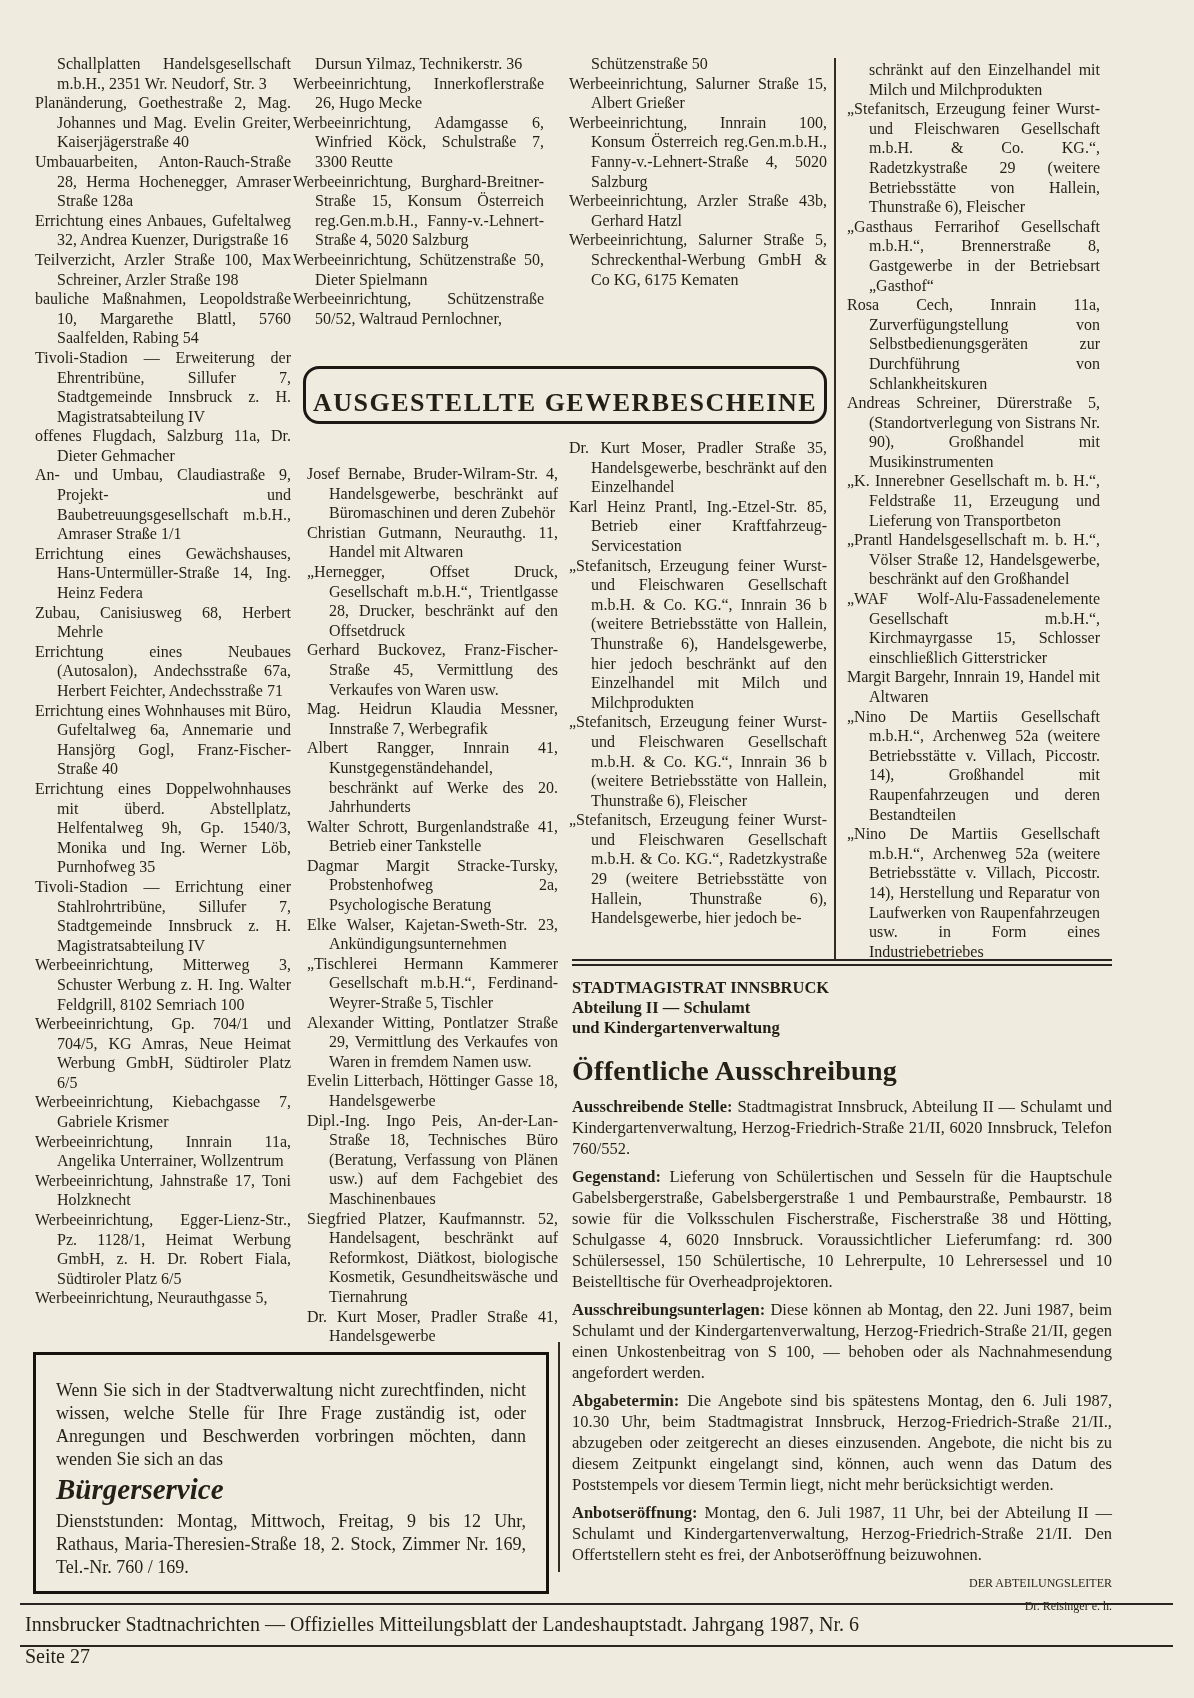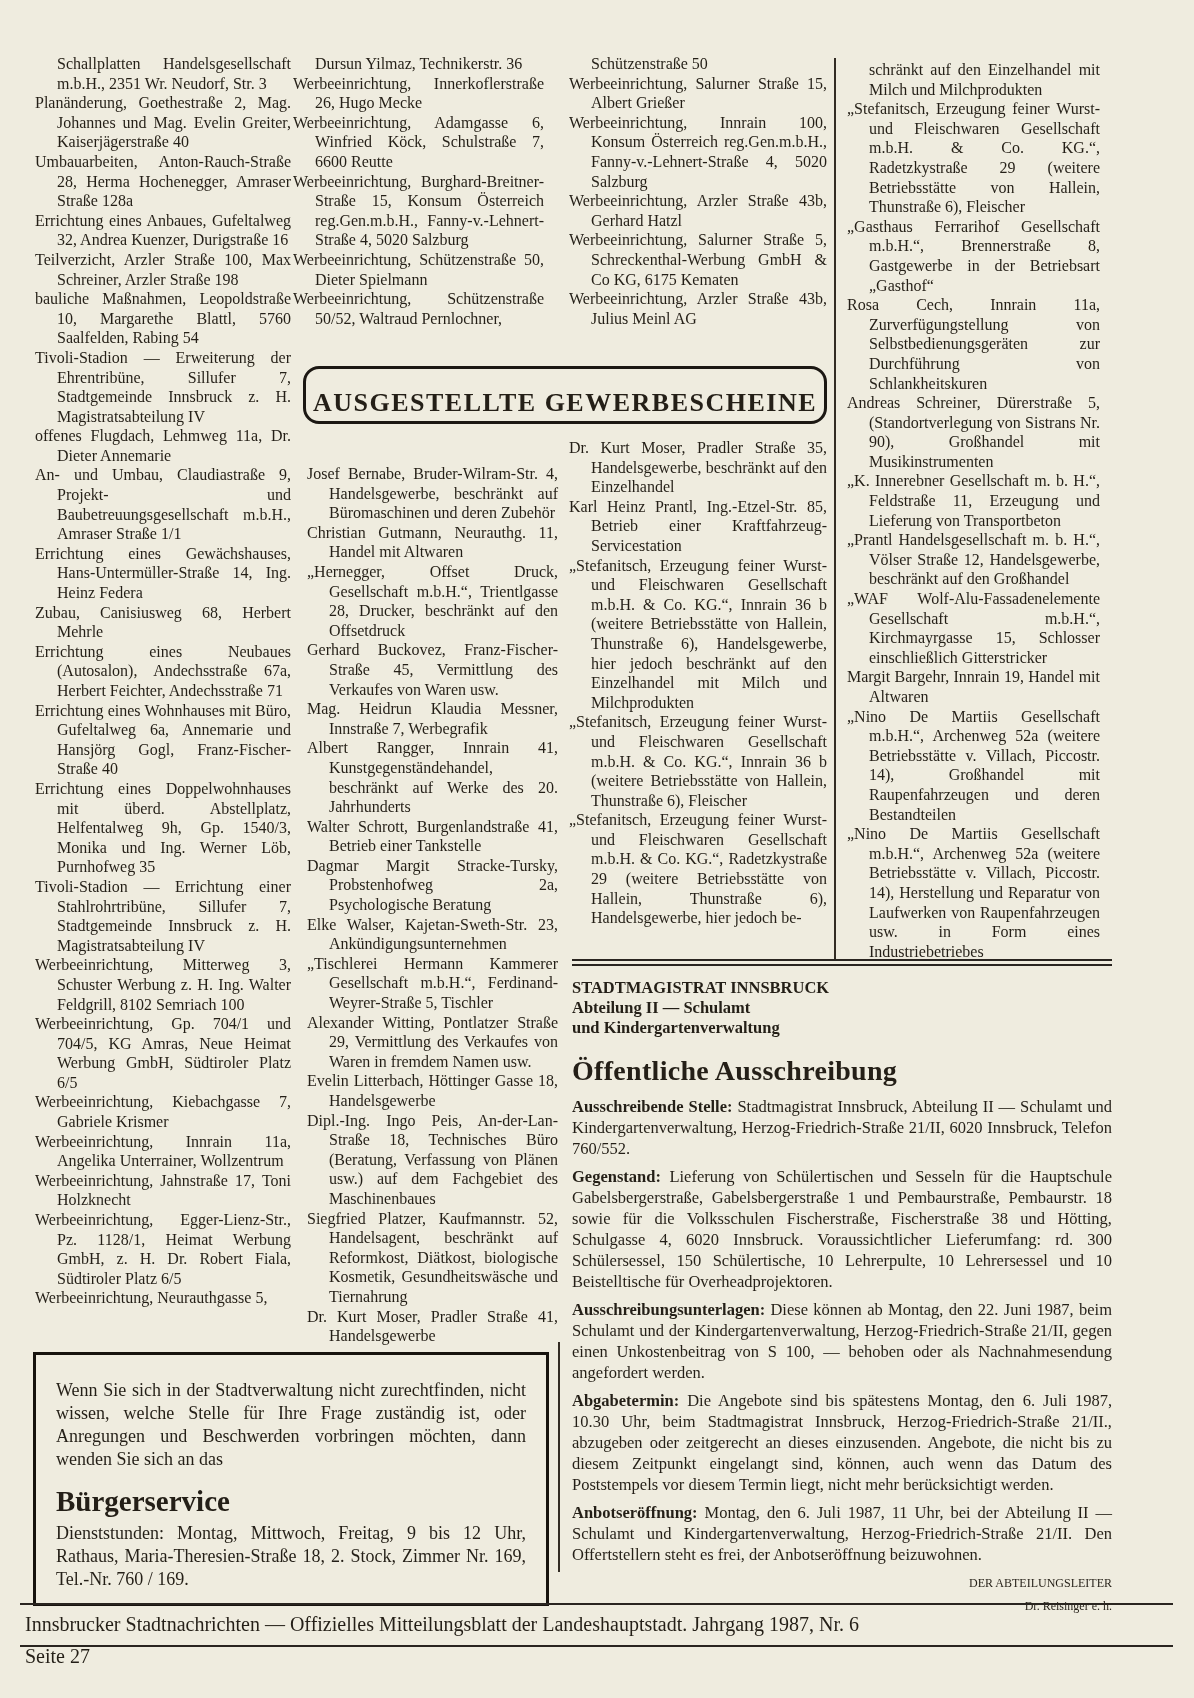--- a/index.html
+++ b/index.html
@@ -43,21 +43,21 @@
   .para{font-size:16.5px;line-height:21px;text-align:justify;margin:0 0 7px;}
   .para-label{font-weight:bold;}
   .sig{text-align:right;font-size:12px;line-height:23px;margin-top:4px;}
   
   #buergerservice{
     position:absolute;left:33px;top:1352px;width:470px;
     border:3.5px solid #17130e;padding:24px 20px 12px;
     background:transparent;
   }
   .bs-intro,.bs-details{font-size:18px;line-height:23px;text-align:justify;margin:0;}
-  #buergerservice h2{font-size:29px;font-weight:bold;margin:14px 0 4px;}
+  #buergerservice h2{font-size:29px;font-weight:bold;margin:2px 0 4px;font-style:italic;}
   
   .f-rule{position:absolute;left:20px;width:1153px;height:2px;background:#2a2520;}
   #f-rule-top{top:1603px;}
   #f-rule-bottom{top:1645px;}
   .f-text{
     position:absolute;left:25px;top:1608px;width:1145px;
     display:flex;justify-content:space-between;align-items:baseline;
     font-size:20px;line-height:32px;flex-direction:column;
   }
 </style>
@@ -67,53 +67,52 @@
 <div class="page">
 
   <div class="col" id="col1">
       <div class="entry cont">Schallplatten Handelsgesellschaft m.b.H., 2351 Wr. Neudorf, Str. 3</div>
       <div class="entry">Planänderung, Goethestraße 2, Mag. Johannes und Mag. Evelin Greiter, Kaiserjägerstraße 40</div>
       <div class="entry">Umbauarbeiten, Anton-Rauch-Straße 28, Herma Hochenegger, Amraser Straße 128a</div>
       <div class="entry">Errichtung eines Anbaues, Gufeltalweg 32, Andrea Kuenzer, Durigstraße 16</div>
       <div class="entry">Teilverzicht, Arzler Straße 100, Max Schreiner, Arzler Straße 198</div>
       <div class="entry">bauliche Maßnahmen, Leopoldstraße 10, Margarethe Blattl, 5760 Saalfelden, Rabing 54</div>
       <div class="entry">Tivoli-Stadion — Erweiterung der Ehrentribüne, Sillufer 7, Stadtgemeinde Innsbruck z. H. Magistratsabteilung IV</div>
-      <div class="entry">offenes Flugdach, Lehmweg 11a, Dr. Dieter Annemarie</div>
+      <div class="entry">offenes Flugdach, Salzburg 11a, Dr. Dieter Gehmacher</div>
       <div class="entry">An- und Umbau, Claudiastraße 9, Projekt- und Baubetreuungsgesellschaft m.b.H., Amraser Straße 1/1</div>
       <div class="entry">Errichtung eines Gewächshauses, Hans-Untermüller-Straße 14, Ing. Heinz Federa</div>
       <div class="entry">Zubau, Canisiusweg 68, Herbert Mehrle</div>
       <div class="entry">Errichtung eines Neubaues (Autosalon), Andechsstraße 67a, Herbert Feichter, Andechsstraße 71</div>
       <div class="entry">Errichtung eines Wohnhauses mit Büro, Gufeltalweg 6a, Annemarie und Hansjörg Gogl, Franz-Fischer-Straße 40</div>
       <div class="entry">Errichtung eines Doppelwohnhauses mit überd. Abstellplatz, Helfentalweg 9h, Gp. 1540/3, Monika und Ing. Werner Löb, Purnhofweg 35</div>
       <div class="entry">Tivoli-Stadion — Errichtung einer Stahlrohrtribüne, Sillufer 7, Stadtgemeinde Innsbruck z. H. Magistratsabteilung IV</div>
       <div class="entry">Werbeeinrichtung, Mitterweg 3, Schuster Werbung z. H. Ing. Walter Feldgrill, 8102 Semriach 100</div>
       <div class="entry">Werbeeinrichtung, Gp. 704/1 und 704/5, KG Amras, Neue Heimat Werbung GmbH, Südtiroler Platz 6/5</div>
       <div class="entry">Werbeeinrichtung, Kiebachgasse 7, Gabriele Krismer</div>
       <div class="entry">Werbeeinrichtung, Innrain 11a, Angelika Unterrainer, Wollzentrum</div>
       <div class="entry">Werbeeinrichtung, Jahnstraße 17, Toni Holzknecht</div>
       <div class="entry">Werbeeinrichtung, Egger-Lienz-Str., Pz. 1128/1, Heimat Werbung GmbH, z. H. Dr. Robert Fiala, Südtiroler Platz 6/5</div>
       <div class="entry">Werbeeinrichtung, Neurauthgasse 5,</div>
     </div>
 
   <div class="col" id="col2top">
       <div class="entry cont">Dursun Yilmaz, Technikerstr. 36</div>
       <div class="entry">Werbeeinrichtung, Innerkoflerstraße 26, Hugo Mecke</div>
-      <div class="entry">Werbeeinrichtung, Adamgasse 6, Winfried Köck, Schulstraße 7, 6600 Reutte</div>
+      <div class="entry">Werbeeinrichtung, Adamgasse 6, Winfried Köck, Schulstraße 7, 3300 Reutte</div>
       <div class="entry">Werbeeinrichtung, Burghard-Breitner-Straße 15, Konsum Österreich reg.Gen.m.b.H., Fanny-v.-Lehnert-Straße 4, 5020 Salzburg</div>
       <div class="entry">Werbeeinrichtung, Schützenstraße 50, Dieter Spielmann</div>
       <div class="entry">Werbeeinrichtung, Schützenstraße 50/52, Waltraud Pernlochner,</div>
     </div>
 
   <div class="col" id="col3top">
       <div class="entry cont">Schützenstraße 50</div>
       <div class="entry">Werbeeinrichtung, Salurner Straße 15, Albert Grießer</div>
       <div class="entry">Werbeeinrichtung, Innrain 100, Konsum Österreich reg.Gen.m.b.H., Fanny-v.-Lehnert-Straße 4, 5020 Salzburg</div>
       <div class="entry">Werbeeinrichtung, Arzler Straße 43b, Gerhard Hatzl</div>
       <div class="entry">Werbeeinrichtung, Salurner Straße 5, Schreckenthal-Werbung GmbH &amp; Co KG, 6175 Kematen</div>
-      <div class="entry">Werbeeinrichtung, Arzler Straße 43b, Julius Meinl AG</div>
     </div>
 
   <div class="col" id="col4">
       <div class="entry cont">schränkt auf den Einzelhandel mit Milch und Milchprodukten</div>
       <div class="entry">„Stefanitsch, Erzeugung feiner Wurst- und Fleischwaren Gesellschaft m.b.H. &amp; Co. KG.“, Radetzkystraße 29 (weitere Betriebsstätte von Hallein, Thunstraße 6), Fleischer</div>
       <div class="entry">„Gasthaus Ferrarihof Gesellschaft m.b.H.“, Brennerstraße 8, Gastgewerbe in der Betriebsart „Gasthof“</div>
       <div class="entry">Rosa Cech, Innrain 11a, Zurverfügungstellung von Selbstbedienungsgeräten zur Durchführung von Schlankheitskuren</div>
       <div class="entry">Andreas Schreiner, Dürerstraße 5, (Standortverlegung von Sistrans Nr. 90), Großhandel mit Musikinstrumenten</div>
       <div class="entry">„K. Innerebner Gesellschaft m. b. H.“, Feldstraße 11, Erzeugung und Lieferung von Transportbeton</div>
       <div class="entry">„Prantl Handelsgesellschaft m. b. H.“, Völser Straße 12, Handelsgewerbe, beschränkt auf den Großhandel</div>

